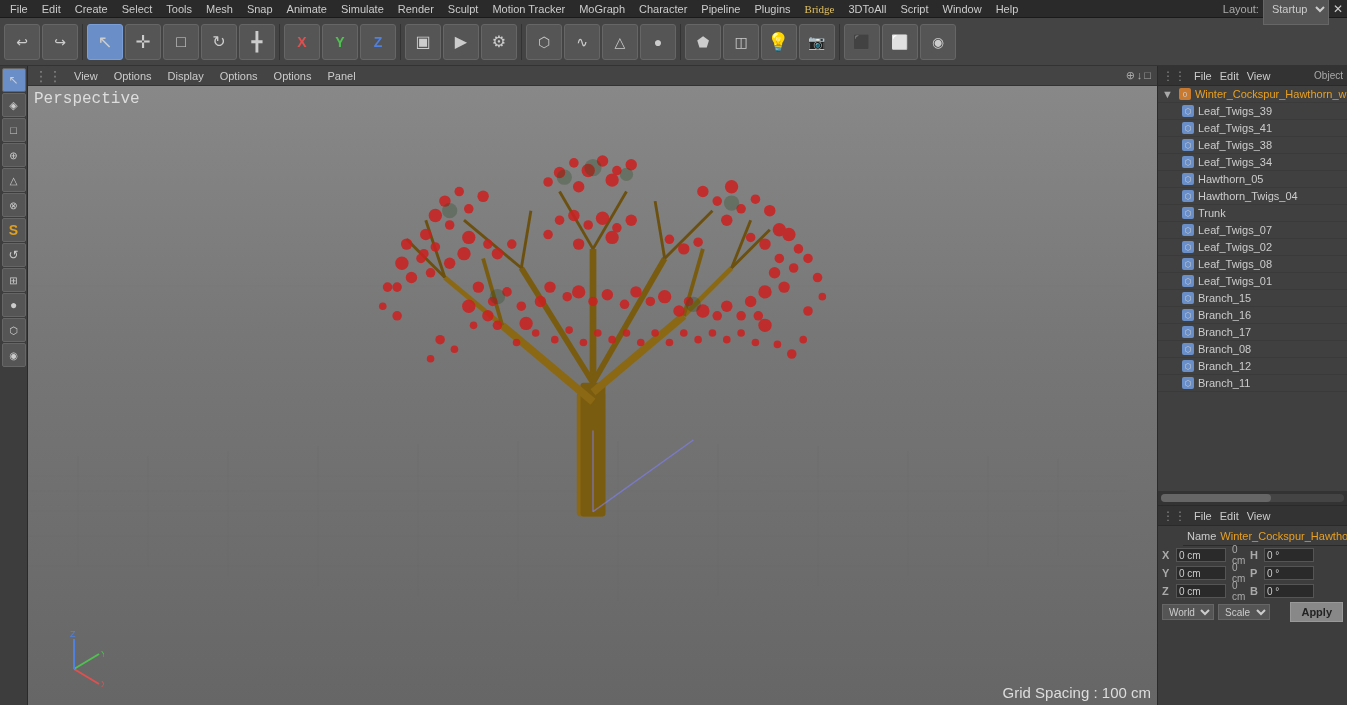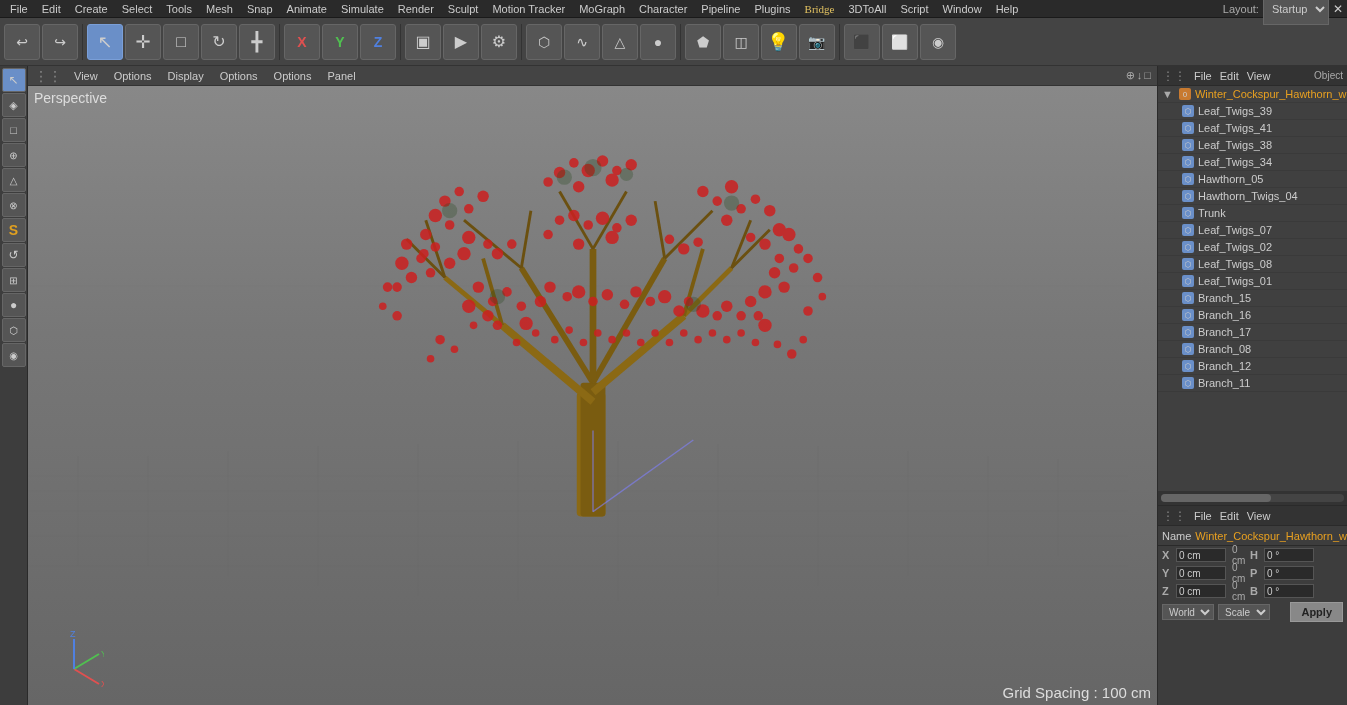--- a/index.html
+++ b/index.html
@@ -132,22 +132,23 @@
       background: linear-gradient(180deg, #888 0%, #777 40%, #666 100%);
       position: relative;
       overflow: hidden;
     }
     
     
     #perspective-label {
       position: absolute;
       top: 4px;
       left: 6px;
-      font-size: 14px;
+      font-size: 16px;
       color: #ddd;
+      font-family: Liberation Mono, monospace;
     }
     #grid-spacing {
       position: absolute;
       bottom: 4px;
       right: 6px;
       font-size: 15px;
       color: #ddd;
     }
     #xyz-axis {
       position: absolute;
@@ -250,20 +251,21 @@
       gap: 8px;
       border-bottom: 1px solid #2a2a2a;
     }
     #name-row {
       height: 20px;
       display: flex;
       align-items: center;
       padding: 0 4px;
       font-size: 11px;
       border-bottom: 1px solid #2a2a2a;
+      margin-left: 25px;
     }
     #name-value {
       color: #e8a020;
       font-size: 11px;
       margin-left: 4px;
     }
     
     
     .coord-row {
       height: 18px;

